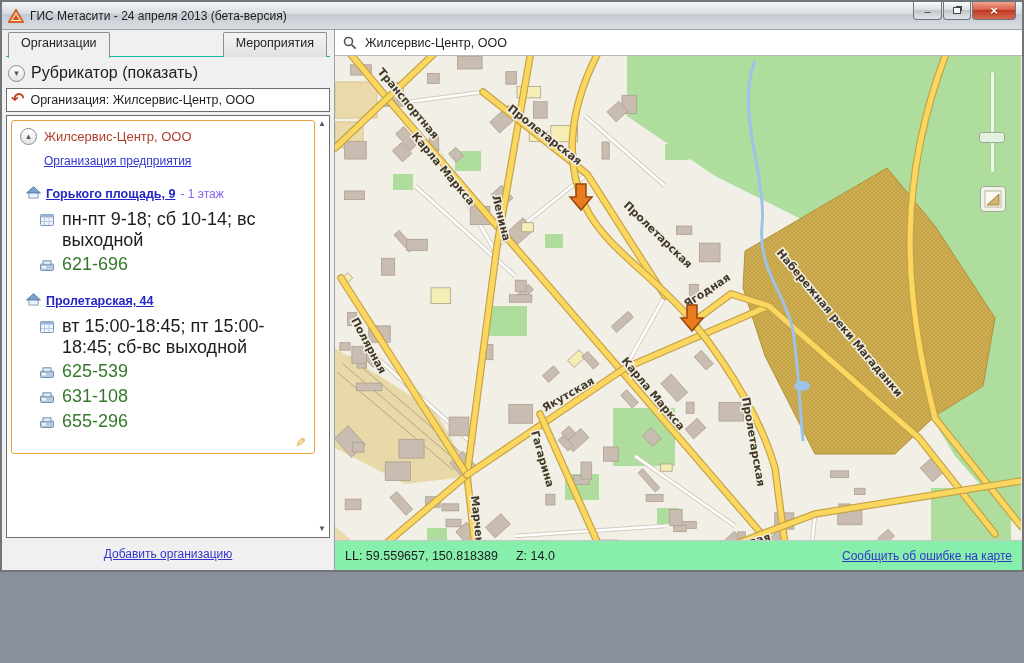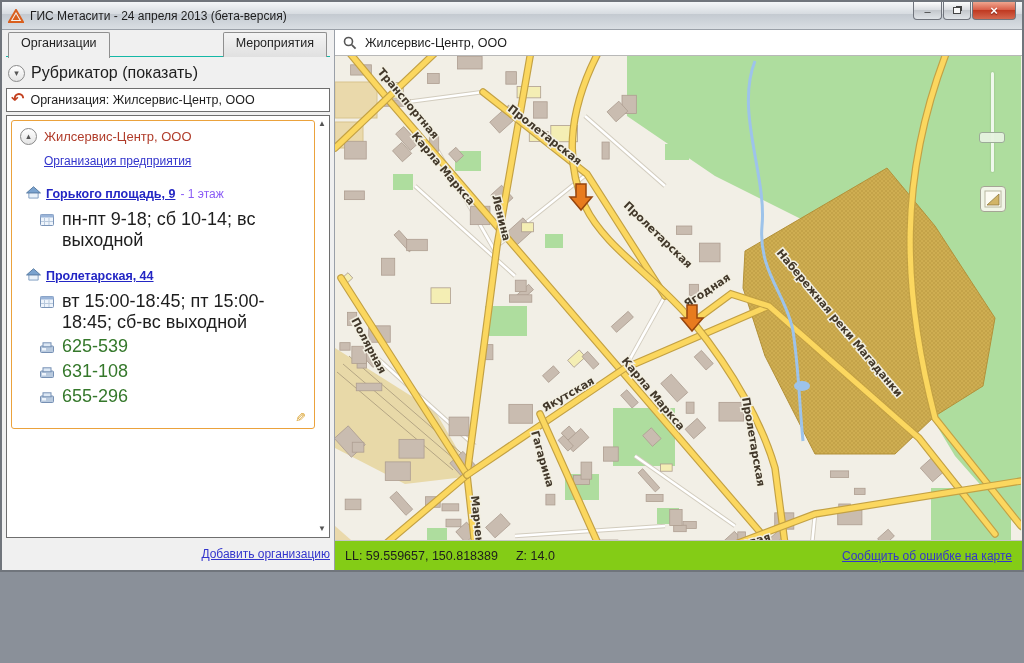--- a/index.html
+++ b/index.html
@@ -39,32 +39,32 @@
   .category{margin:6px 0 8px 24px;}
   a.lnk{color:#3335cc;text-decoration:underline;font-size:12px;cursor:pointer;}
   a.addr{font-weight:bold;font-size:12.5px;color:#2326c4;}
   .loc{margin-left:6px;margin-bottom:4px;}
   .loc-head{display:flex;align-items:center;gap:5px;margin:16px 0 6px 0;}
   .note{color:#8b5cf6;font-size:12px;}
   .loc-row{display:flex;align-items:flex-start;gap:6px;margin:3px 0 3px 14px;font-size:18px;color:#1d1d1d;}
   .loc-row .ictxt{flex:0 0 16px;margin-top:1px;}
   .phone-num{color:#35782b;}
   .editpencil{position:absolute;right:8px;bottom:3px;font-size:13px;color:#d9a02b;transform:scaleX(-1);}
-  .addorg{height:32px;flex:0 0 32px;display:flex;align-items:center;justify-content:flex-end;font-size:12.5px;}
+  .addorg{height:32px;flex:0 0 32px;display:flex;align-items:center;justify-content:center;font-size:12.5px;}
   
   .rightpanel{flex:1;display:flex;flex-direction:column;min-width:0;background:#fff;}
   .searchbar{height:26px;flex:0 0 26px;background:#fff;border-bottom:1px solid #b8b8b8;display:flex;align-items:center;padding:0 8px;gap:6px;}
   .searchbar input{border:none;outline:none;font-size:12.5px;color:#1d1d1d;flex:1;font-family:inherit;background:transparent;}
   .maparea{flex:1;position:relative;overflow:hidden;background:#f2efe6;}
   .maparea svg{display:block;}
   .zoomslider{position:absolute;right:26px;top:16px;width:8px;height:100px;}
   .ztrack{position:absolute;left:3px;top:0;width:3px;height:100px;background:rgba(255,255,255,.8);border-radius:2px;box-shadow:0 0 2px rgba(0,0,0,.2);}
   .zhandle{position:absolute;left:-9px;top:60px;width:26px;height:11px;background:rgba(230,242,224,.95);border:1px solid #9cab98;border-radius:3px;}
   .layersbtn{position:absolute;right:16px;top:130px;width:26px;height:26px;background:rgba(246,246,238,.92);border:1px solid #a5a595;border-radius:4px;display:flex;align-items:center;justify-content:center;}
-  .statusbar{height:30px;flex:0 0 30px;background:#84cc16;border-top:1px solid #c6c6c6;display:flex;align-items:center;padding:0 10px;font-size:12.5px;color:#1d1d1d;gap:18px;}
+  .statusbar{height:30px;flex:0 0 30px;background:#86efac;border-top:1px solid #c6c6c6;display:flex;align-items:center;padding:0 10px;font-size:12.5px;color:#1d1d1d;gap:18px;}
   .statusbar .spacer{flex:1;}
   .mlabel{font-family:"DejaVu Sans",sans-serif;font-size:11px;font-weight:bold;fill:#42382a;stroke:#f2efe2;stroke-width:3px;paint-order:stroke;}
 </style>
 </head>
 <body>
 
 <div class="window">
 
   <div class="titlebar">
     <svg class="logo" viewBox="0 0 16 14">
@@ -127,20 +127,28 @@
                 </div>
                 <div class="loc-row">
                   <span class="ictxt"><svg width="14" height="12" viewBox="0 0 14 12">
                       <rect x="0.5" y="0.5" width="13" height="11" rx="1" fill="#eef4fb" stroke="#7a94b8"></rect>
                       <rect x="0.5" y="0.5" width="13" height="3" fill="#9ab4d8"></rect>
                       <line x1="4.5" y1="4" x2="4.5" y2="11" stroke="#b8c9dd"></line>
                       <line x1="9" y1="4" x2="9" y2="11" stroke="#b8c9dd"></line>
                       <line x1="1" y1="7.5" x2="13" y2="7.5" stroke="#b8c9dd"></line>
                     </svg></span>
                   <span>пн-пт 9-18; сб 10-14; вс выходной</span>
+                </div>
+                <div class="loc-row">
+                  <span class="ictxt"><svg width="14" height="11" viewBox="0 0 14 11">
+                      <rect x="0.5" y="4" width="13" height="6.5" rx="1" fill="#b9cade" stroke="#7690b4"></rect>
+                      <rect x="3" y="0.8" width="8" height="4" fill="#dde8f4" stroke="#7690b4"></rect>
+                      <rect x="2" y="6" width="4" height="2.5" fill="#eef4fb"></rect>
+                    </svg></span>
+                  <span class="phone-num">621-696</span>
                 </div>
               </div>
               <div class="loc">
                 <div class="loc-head">
                   <span class="ictxt"><svg width="15" height="13" viewBox="0 0 16 14">
                       <path d="M3 7 H13 V13 H3 Z" fill="#eaf2fa" stroke="#7d9cc0"></path>
                       <path d="M8 0.8 L15.5 7.5 H0.5 Z" fill="#7aa3cf" stroke="#54789f"></path>
                     </svg></span>
                   <a class="lnk addr">Пролетарская, 44</a>
                 </div>

